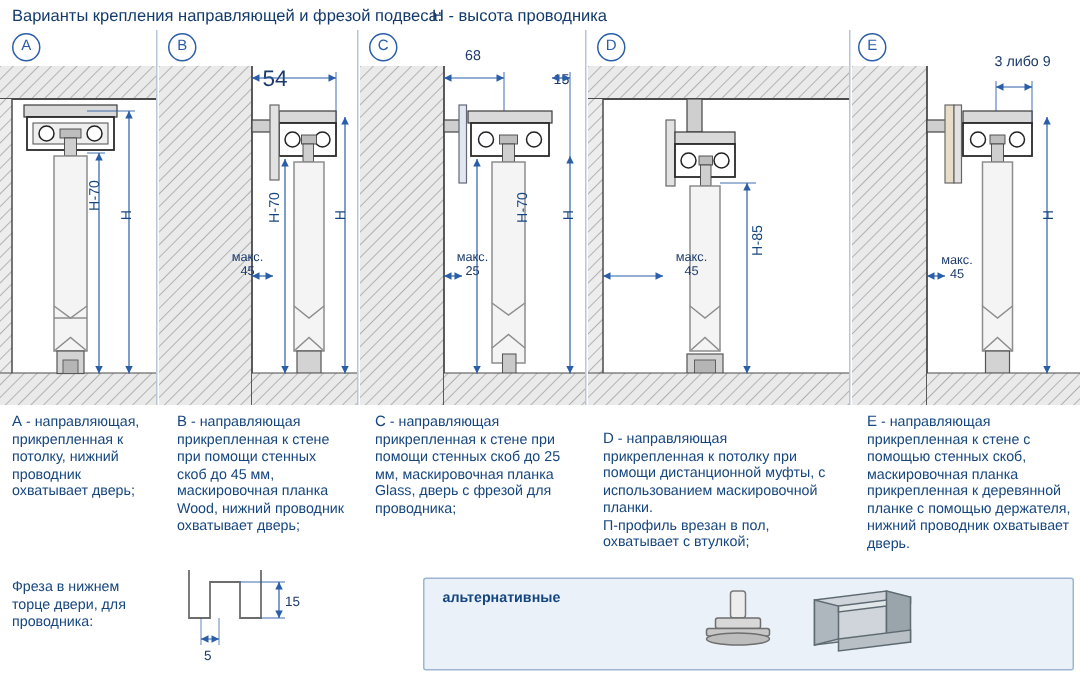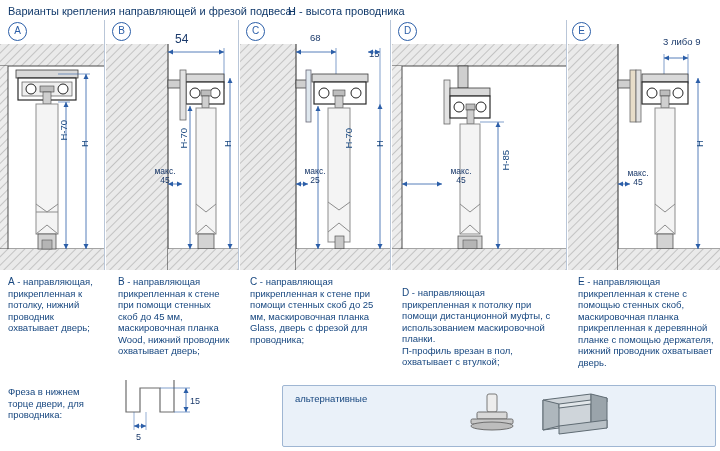--- a/index.html
+++ b/index.html
@@ -95,21 +95,21 @@
     <path d="M86 30 l-2.5 5 l5 0 z" fill="#2b5ea8"></path>
     <path d="M86 205 l-2.5 -5 l5 0 z" fill="#2b5ea8"></path>
     <line x1="58" y1="58" x2="70" y2="58" stroke="#2b5ea8" stroke-width="0.6"></line>
     <line x1="58" y1="30" x2="90" y2="30" stroke="#2b5ea8" stroke-width="0.6"></line>
   </svg>
 </div>
 <div class="abs vtxt" style="left:58px;top:120px;">H-70</div>
 <div class="abs vtxt" style="left:79px;top:140px;">H</div>
 
 <div class="abs badge" style="left:112px;top:22px;">B</div>
-<div class="abs" style="left:175px;top:32px;font-size:12px;">54</div>
+<div class="abs" style="left:175px;top:44px;font-size:15px;">54</div>
 <div class="abs" style="left:106px;top:44px;width:132px;height:226px;">
   <svg width="132" height="226" viewBox="0 0 132 226">
     <rect x="0" y="0" width="62" height="226" fill="url(#hatchA)"></rect>
     <line x1="62" y1="0" x2="62" y2="226" stroke="#4a4a4a" stroke-width="1.2"></line>
 
     <line x1="62" y1="8" x2="118" y2="8" stroke="#2b5ea8" stroke-width="0.8"></line>
     <path d="M62 8 l5 -2.5 l0 5 z" fill="#2b5ea8"></path>
     <path d="M118 8 l-5 -2.5 l0 5 z" fill="#2b5ea8"></path>
     <line x1="118" y1="4" x2="118" y2="45" stroke="#2b5ea8" stroke-width="0.6"></line>
 
@@ -320,21 +320,21 @@
     <path d="M14 48 l5 -2.5 l0 5 z" fill="#2b5ea8"></path>
     <path d="M26 48 l-5 -2.5 l0 5 z" fill="#2b5ea8"></path>
     <line x1="14" y1="34" x2="14" y2="52" stroke="#2b5ea8" stroke-width="0.5"></line>
     <line x1="26" y1="34" x2="26" y2="52" stroke="#2b5ea8" stroke-width="0.5"></line>
   </svg>
 </div>
 <div class="abs" style="left:190px;top:396px;font-size:9px;">15</div>
 <div class="abs" style="left:136px;top:432px;font-size:9px;">5</div>
 
 <div class="bottombox" style="left:282px;top:385px;width:432px;height:60px;">
-  <div class="abs bbtxt" style="left:12px;top:7px;width:148px;">альтернативные</div>
+  <div class="abs bbtxt" style="left:12px;top:7px;width:148px;font-weight:bold;">альтернативные</div>
   <div class="abs" style="left:178px;top:4px;width:240px;height:52px;">
     <svg width="240" height="52" viewBox="0 0 240 52">
 
       <rect x="26" y="4" width="10" height="18" rx="2" fill="#ededed" stroke="#7a7a7a" stroke-width="1"></rect>
       <rect x="16" y="22" width="30" height="7" rx="1.5" fill="#d8d8d8" stroke="#6e6e6e" stroke-width="1"></rect>
       <rect x="10" y="29" width="42" height="5" rx="1.5" fill="#c7c7c7" stroke="#6e6e6e" stroke-width="1"></rect>
       <ellipse cx="31" cy="36" rx="21" ry="4" fill="#bdbdbd" stroke="#6e6e6e" stroke-width="1"></ellipse>
 
       <path d="M82 10 L130 4 L130 34 L82 40 Z" fill="#cfd5da" stroke="#5f6b73" stroke-width="1"></path>
       <path d="M82 10 L98 14 L98 36 L82 40 Z" fill="#aeb7bd" stroke="#5f6b73" stroke-width="1"></path>

